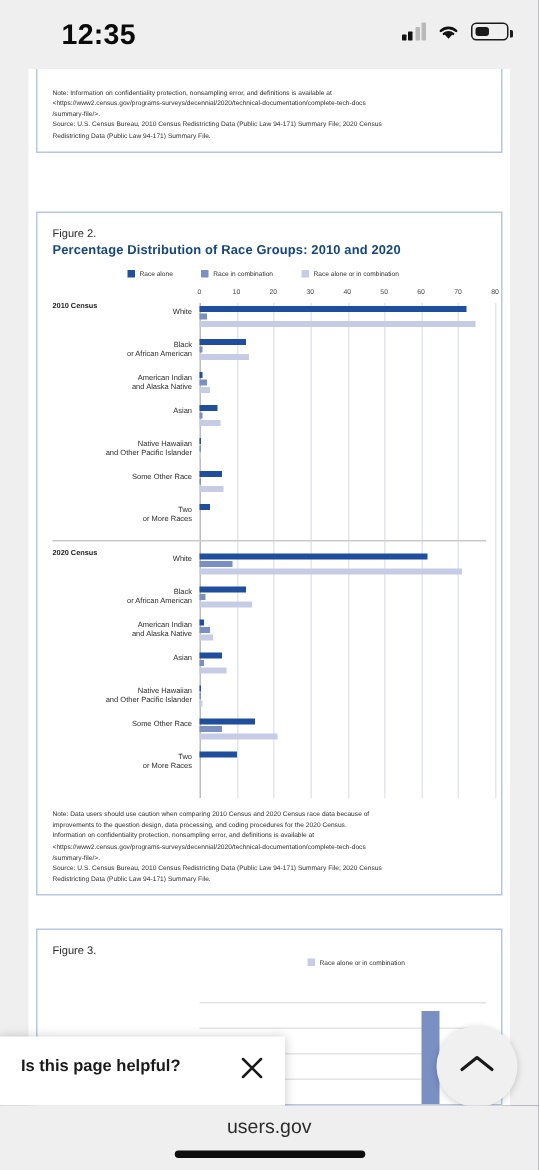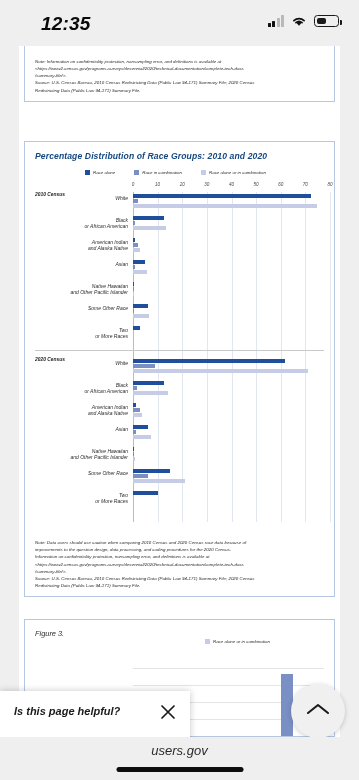--- a/index.html
+++ b/index.html
@@ -2,21 +2,21 @@
 <html><head>
 <meta charset="utf-8">
 <style>
   html,body{margin:0;padding:0;}
   body{
     width:359px;height:780px;overflow:hidden;
     background:#efefef;
     font-family:"Liberation Sans", sans-serif;
     -webkit-font-smoothing:antialiased;
   }
-  .phone{position:relative;width:359px;height:780px;background:#0f172a;font-style:italic;}
+  .phone{position:relative;width:359px;height:780px;background:#0f172a;}
 
   
   .statusbar{
     position:absolute;top:0;left:0;width:359px;height:46px;
     background:#efefef;
   }
   .status-time{
     position:absolute;left:41px;top:13px;
     font-size:19px;font-weight:bold;color:#0a0a0a;letter-spacing:.2px;
   }
@@ -168,20 +168,21 @@
           <p>Note: Information on confidentiality protection, nonsampling error, and definitions is available at</p>
           <p>&lt;https://www2.census.gov/programs-surveys/decennial/2020/technical-documentation/complete-tech-docs</p>
           <p>/summary-file/&gt;.</p>
           <p>Source: U.S. Census Bureau, 2010 Census Redistricting Data (Public Law 94-171) Summary File; 2020 Census</p>
           <p>Redistricting Data (Public Law 94-171) Summary File.</p>
         </div>
       </div>
 
       <div class="figbox" style="position:absolute;left:5px;top:95px;width:311px;height:456px;">
 
+        <div class="fig-label">Figure 2.</div>
         <div class="fig-title">Percentage Distribution of Race Groups: 2010 and 2020</div>
 
         <div class="legend">
           <span class="lg">
             <span class="sw" style="background:#1f4e9c"></span>
             <span class="tx">Race alone</span>
           </span>
           <span class="lg">
             <span class="sw" style="background:#7a8fc4"></span>
             <span class="tx">Race in combination</span>

